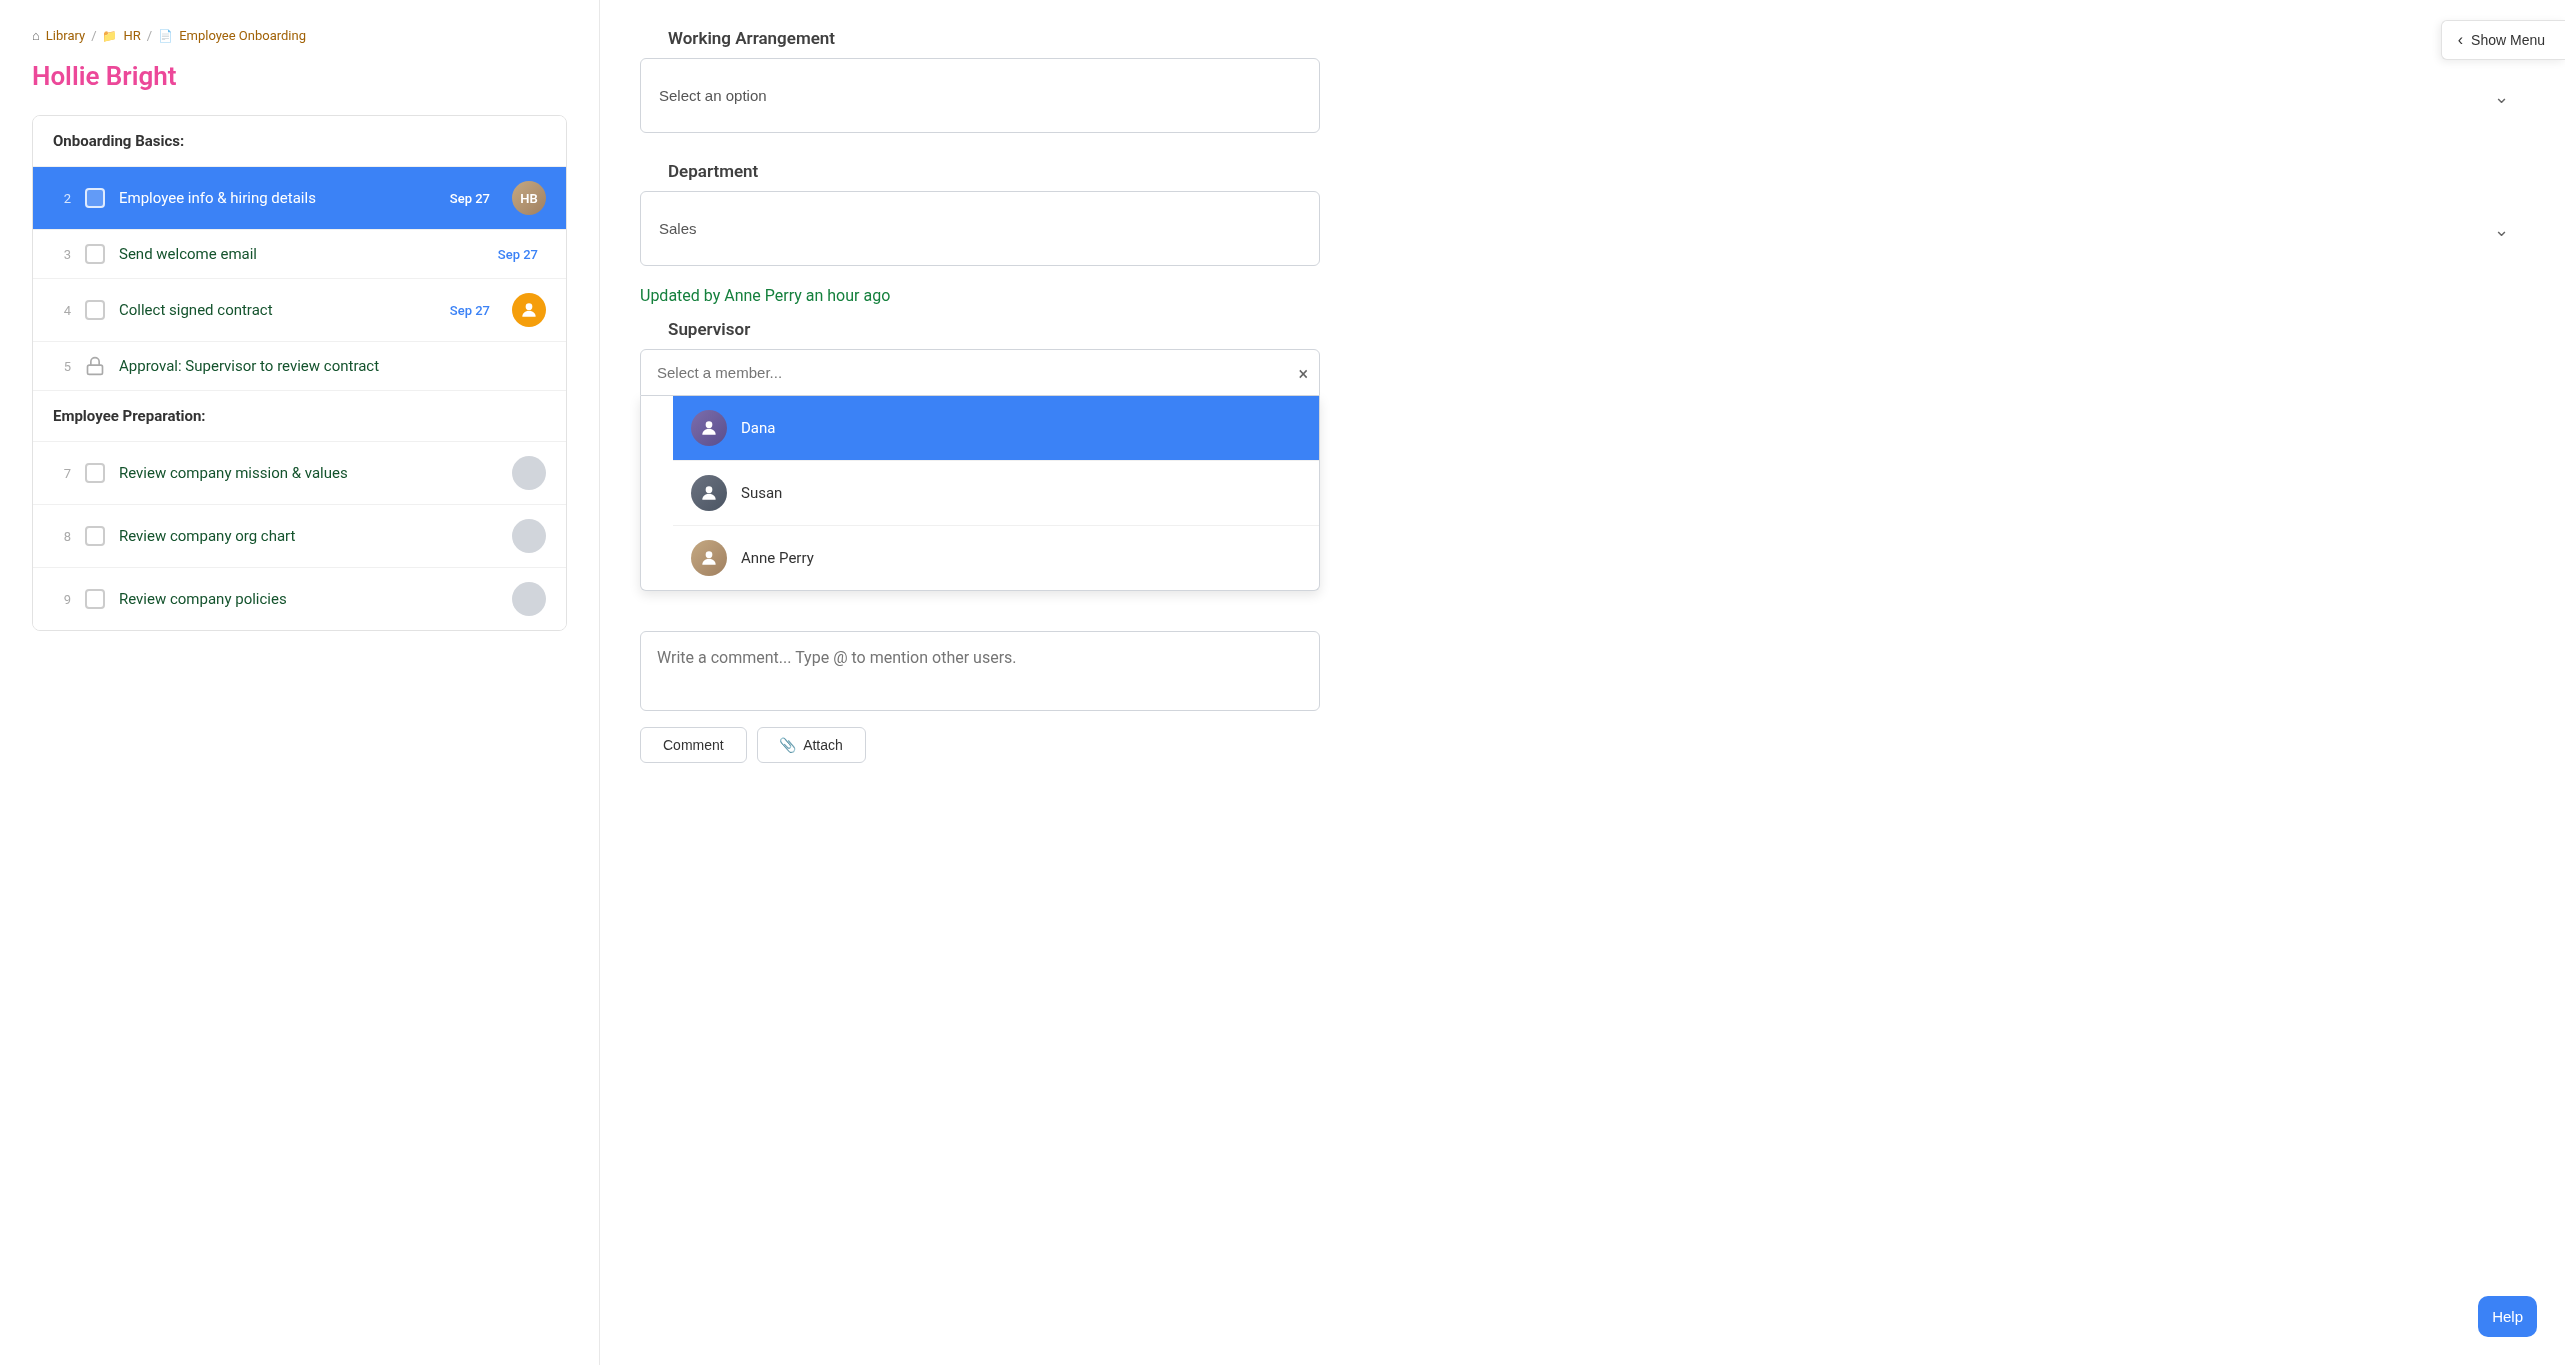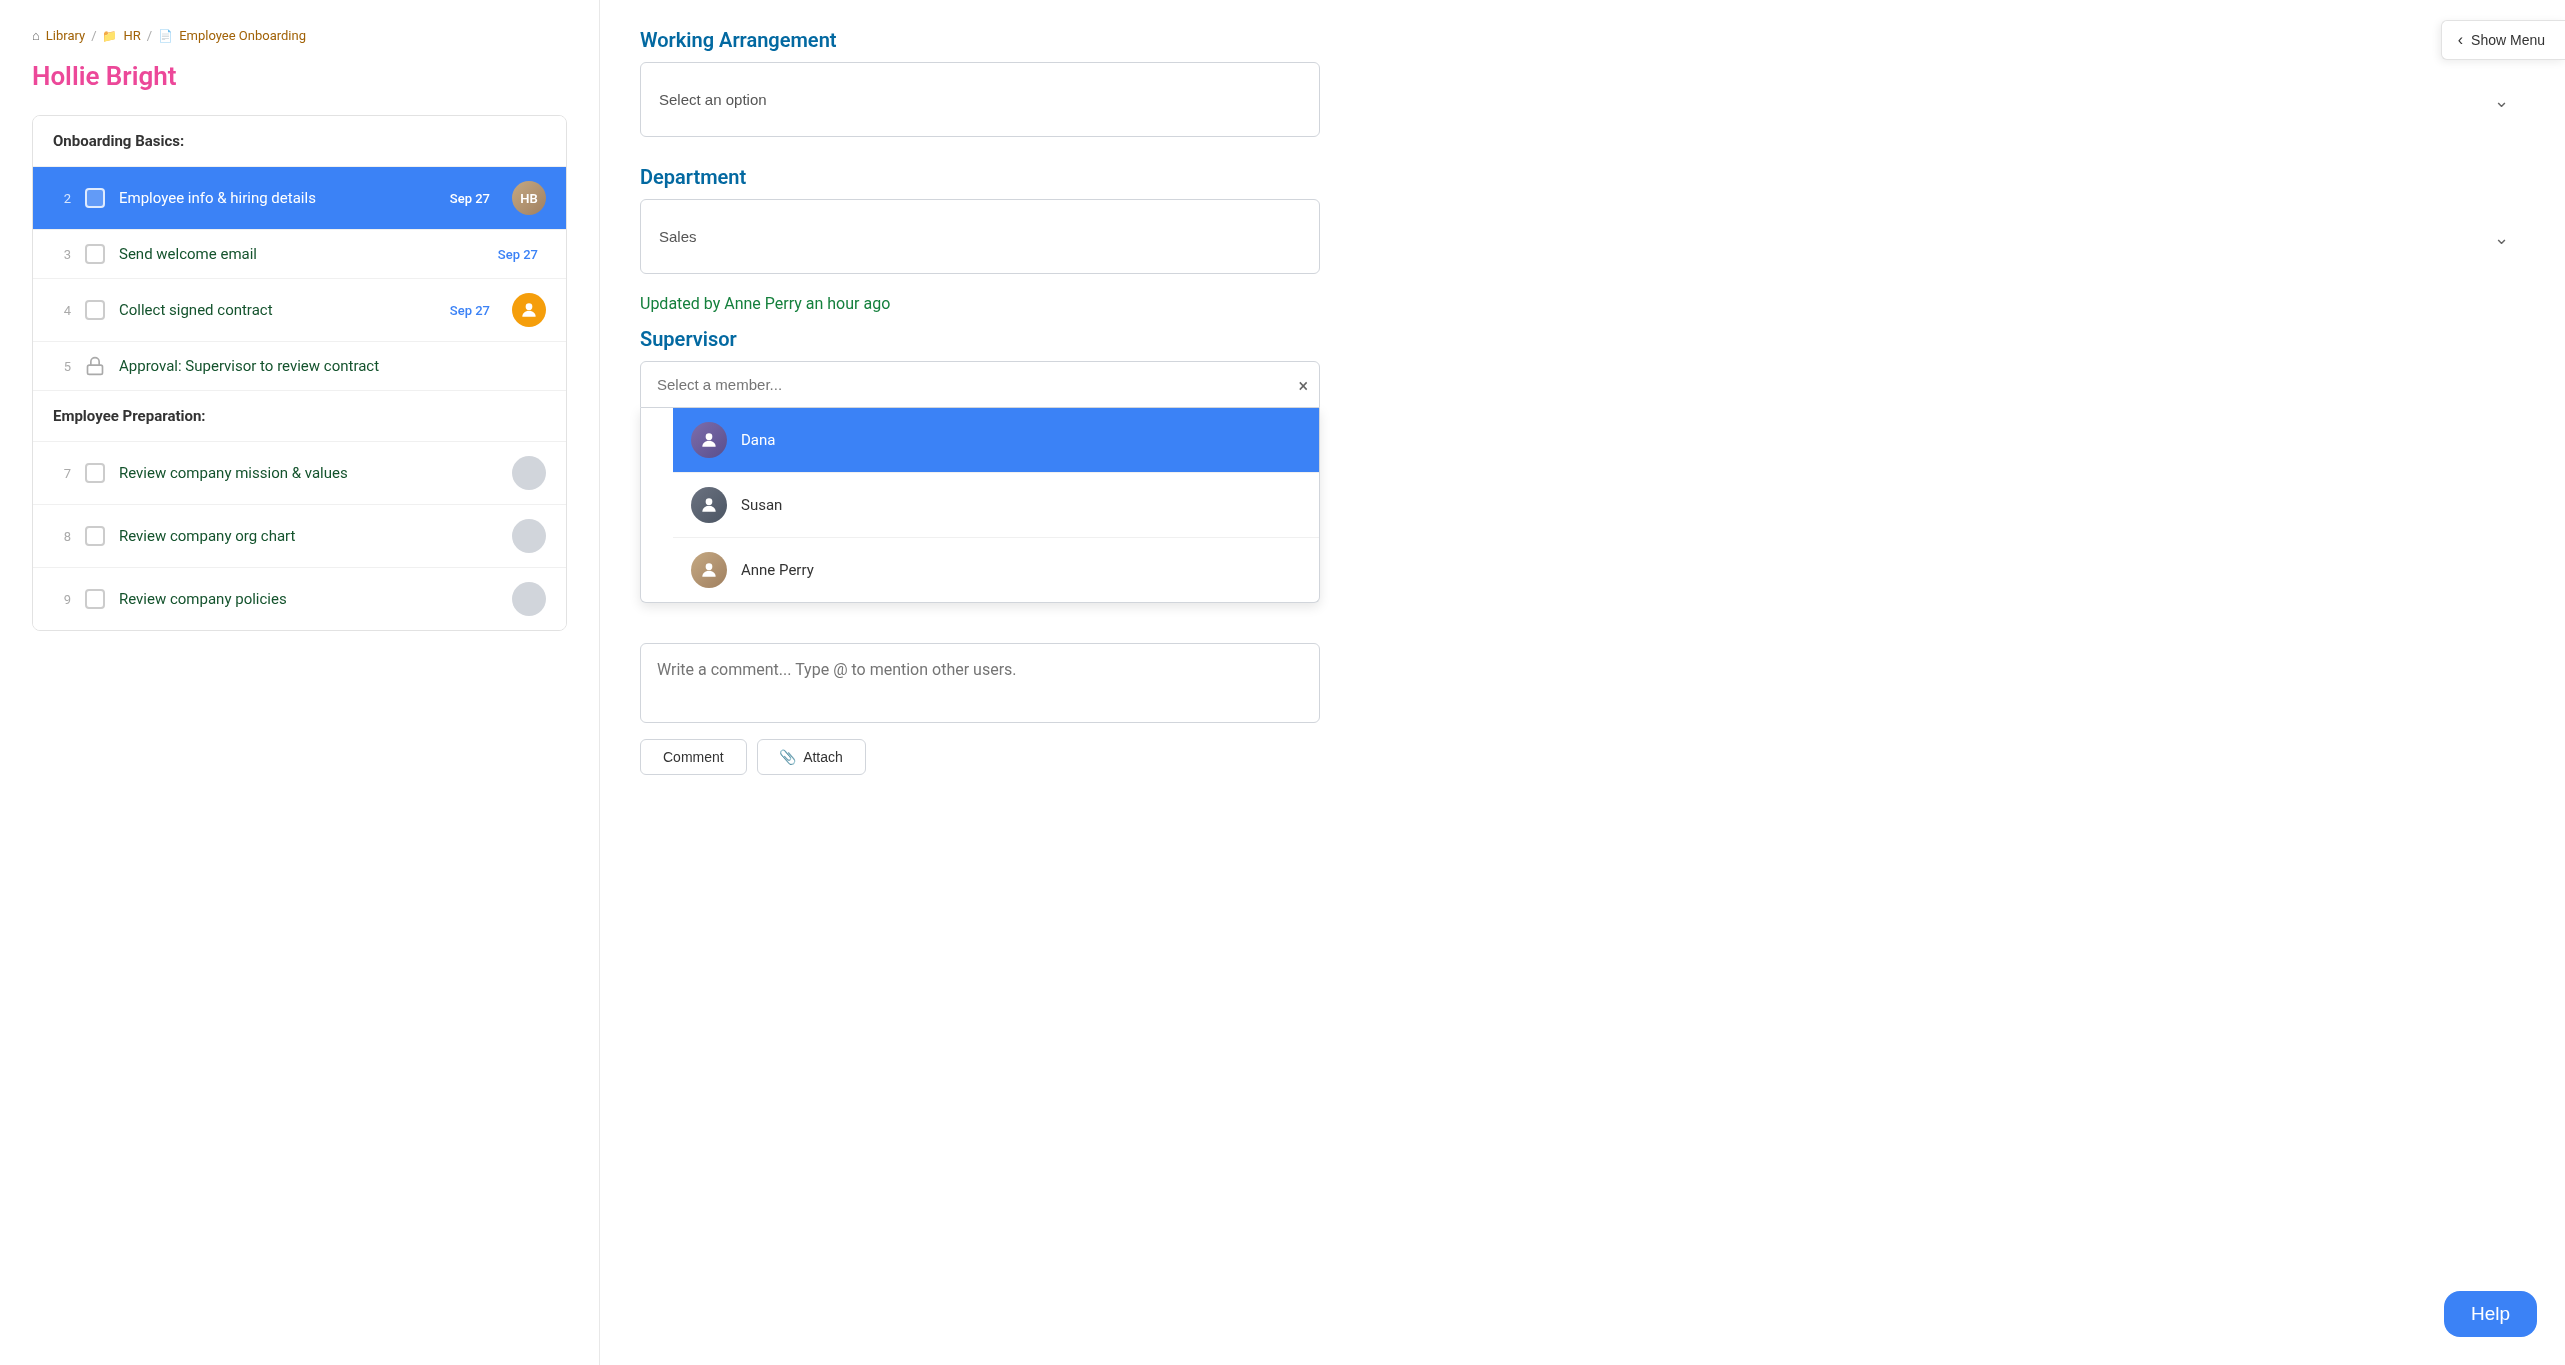--- a/index.html
+++ b/index.html
@@ -140,25 +140,26 @@
     }
 
     
     .right-panel {
       flex: 1;
       padding: 28px 40px;
       background: #fff;
       position: relative;
     }
     .section-title {
-      font-size: 20px;
-      color: #0369a1;
+      font-size: 17px;
+      color: #404040;
       font-weight: 600;
       margin-bottom: 10px;
       text-transform: none;
+      margin-left: 28px;
     }
     .dropdown-wrapper {
       position: relative;
       margin-bottom: 20px;
     }
     .dropdown-select {
       width: 100%;
       max-width: 680px;
       padding: 28px 18px;
       border: 1px solid #d1d5db;
@@ -310,23 +311,23 @@
       box-shadow: -2px 2px 8px rgba(0,0,0,0.08);
     }
 
     
     .help-btn {
       position: fixed;
       bottom: 28px;
       right: 28px;
       background: #3b82f6;
       color: #fff;
-      padding: 12px 27px;
-      border-radius: 16px;
-      font-size: 19px;
+      padding: 12px 14px;
+      border-radius: 10px;
+      font-size: 15px;
       font-weight: 500;
       cursor: pointer;
       border: none;
     }
 
     .working-arrangement-label { margin-bottom: 28px; }
   </style>
 </head>
 <body>
 

